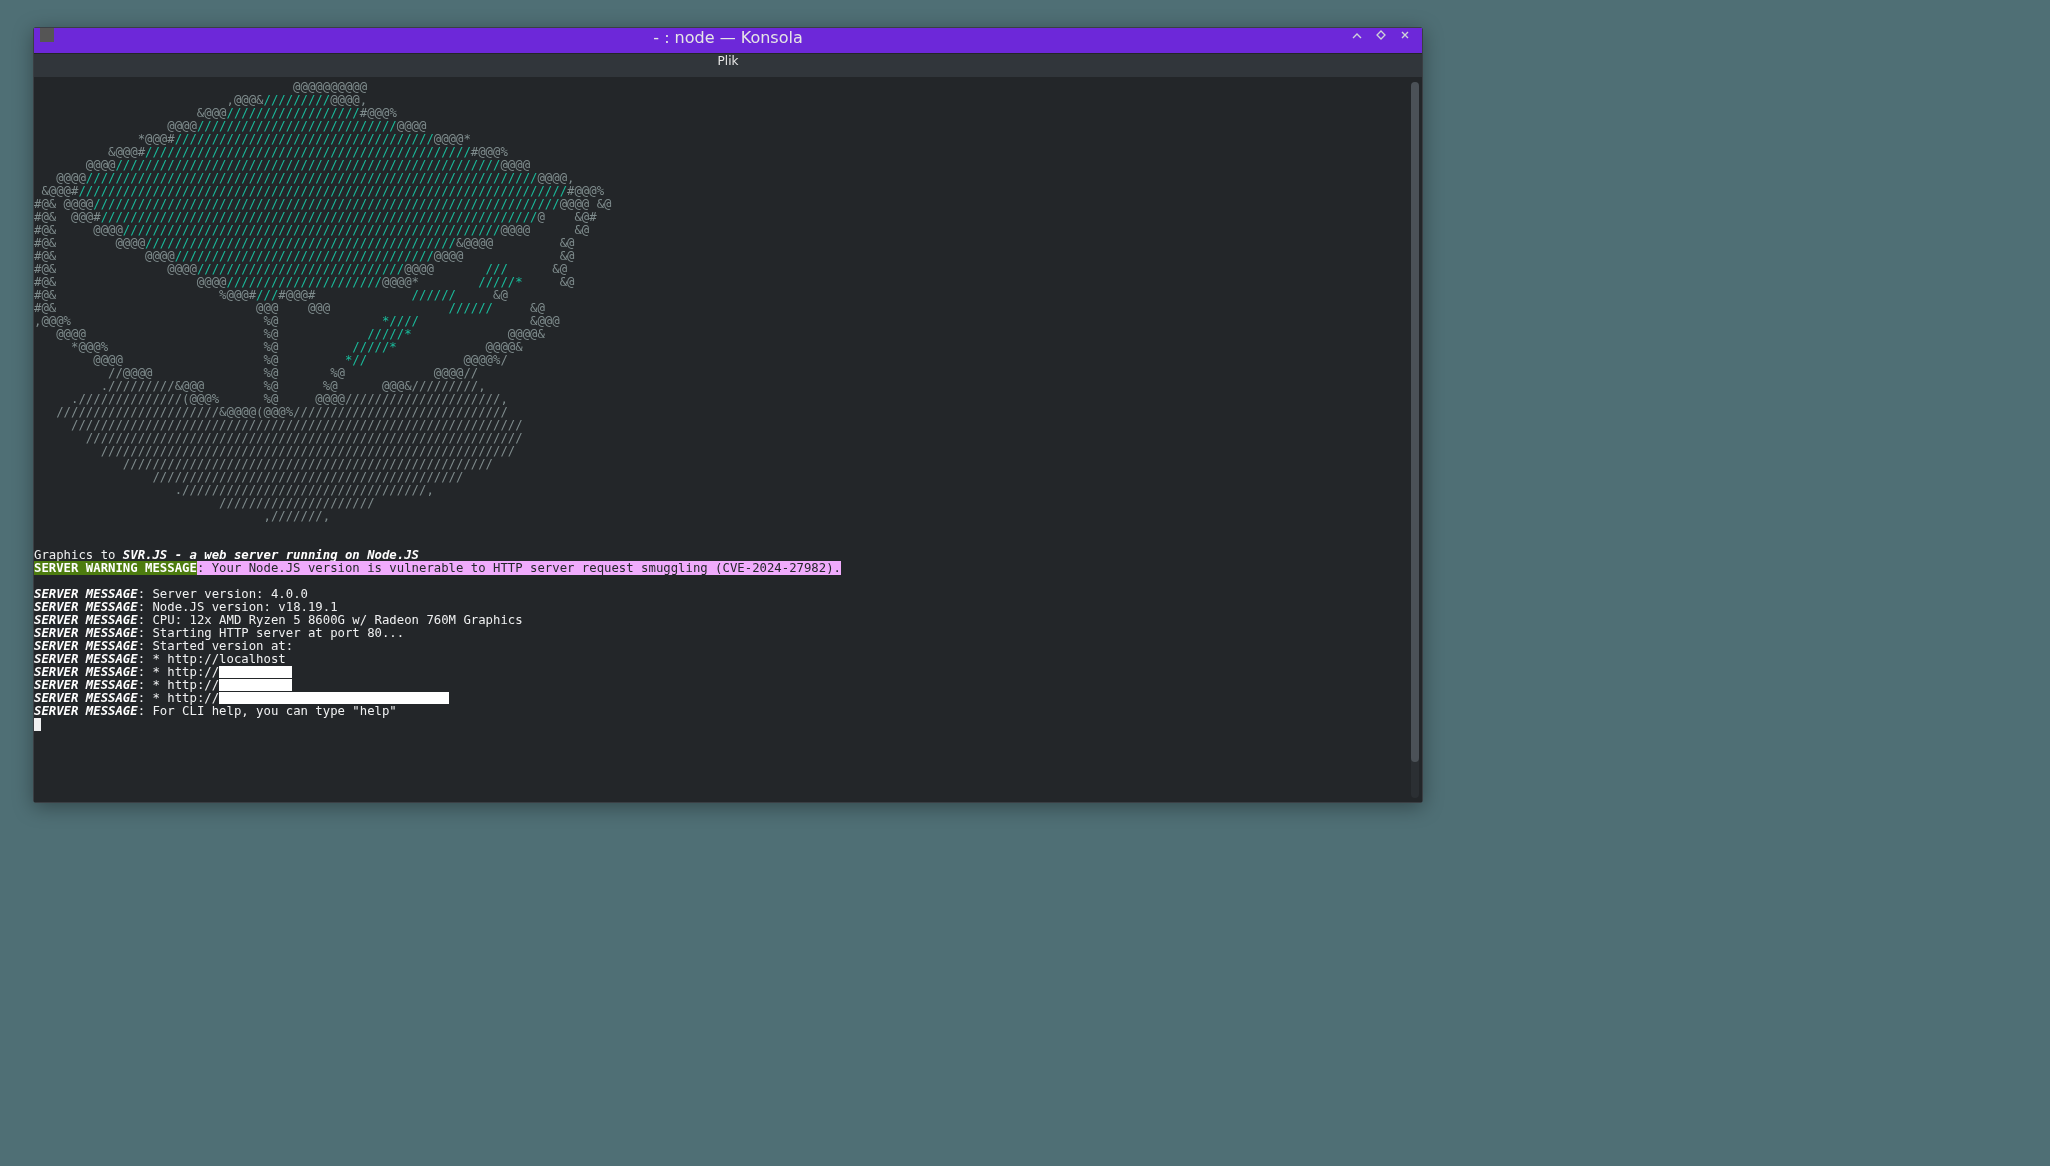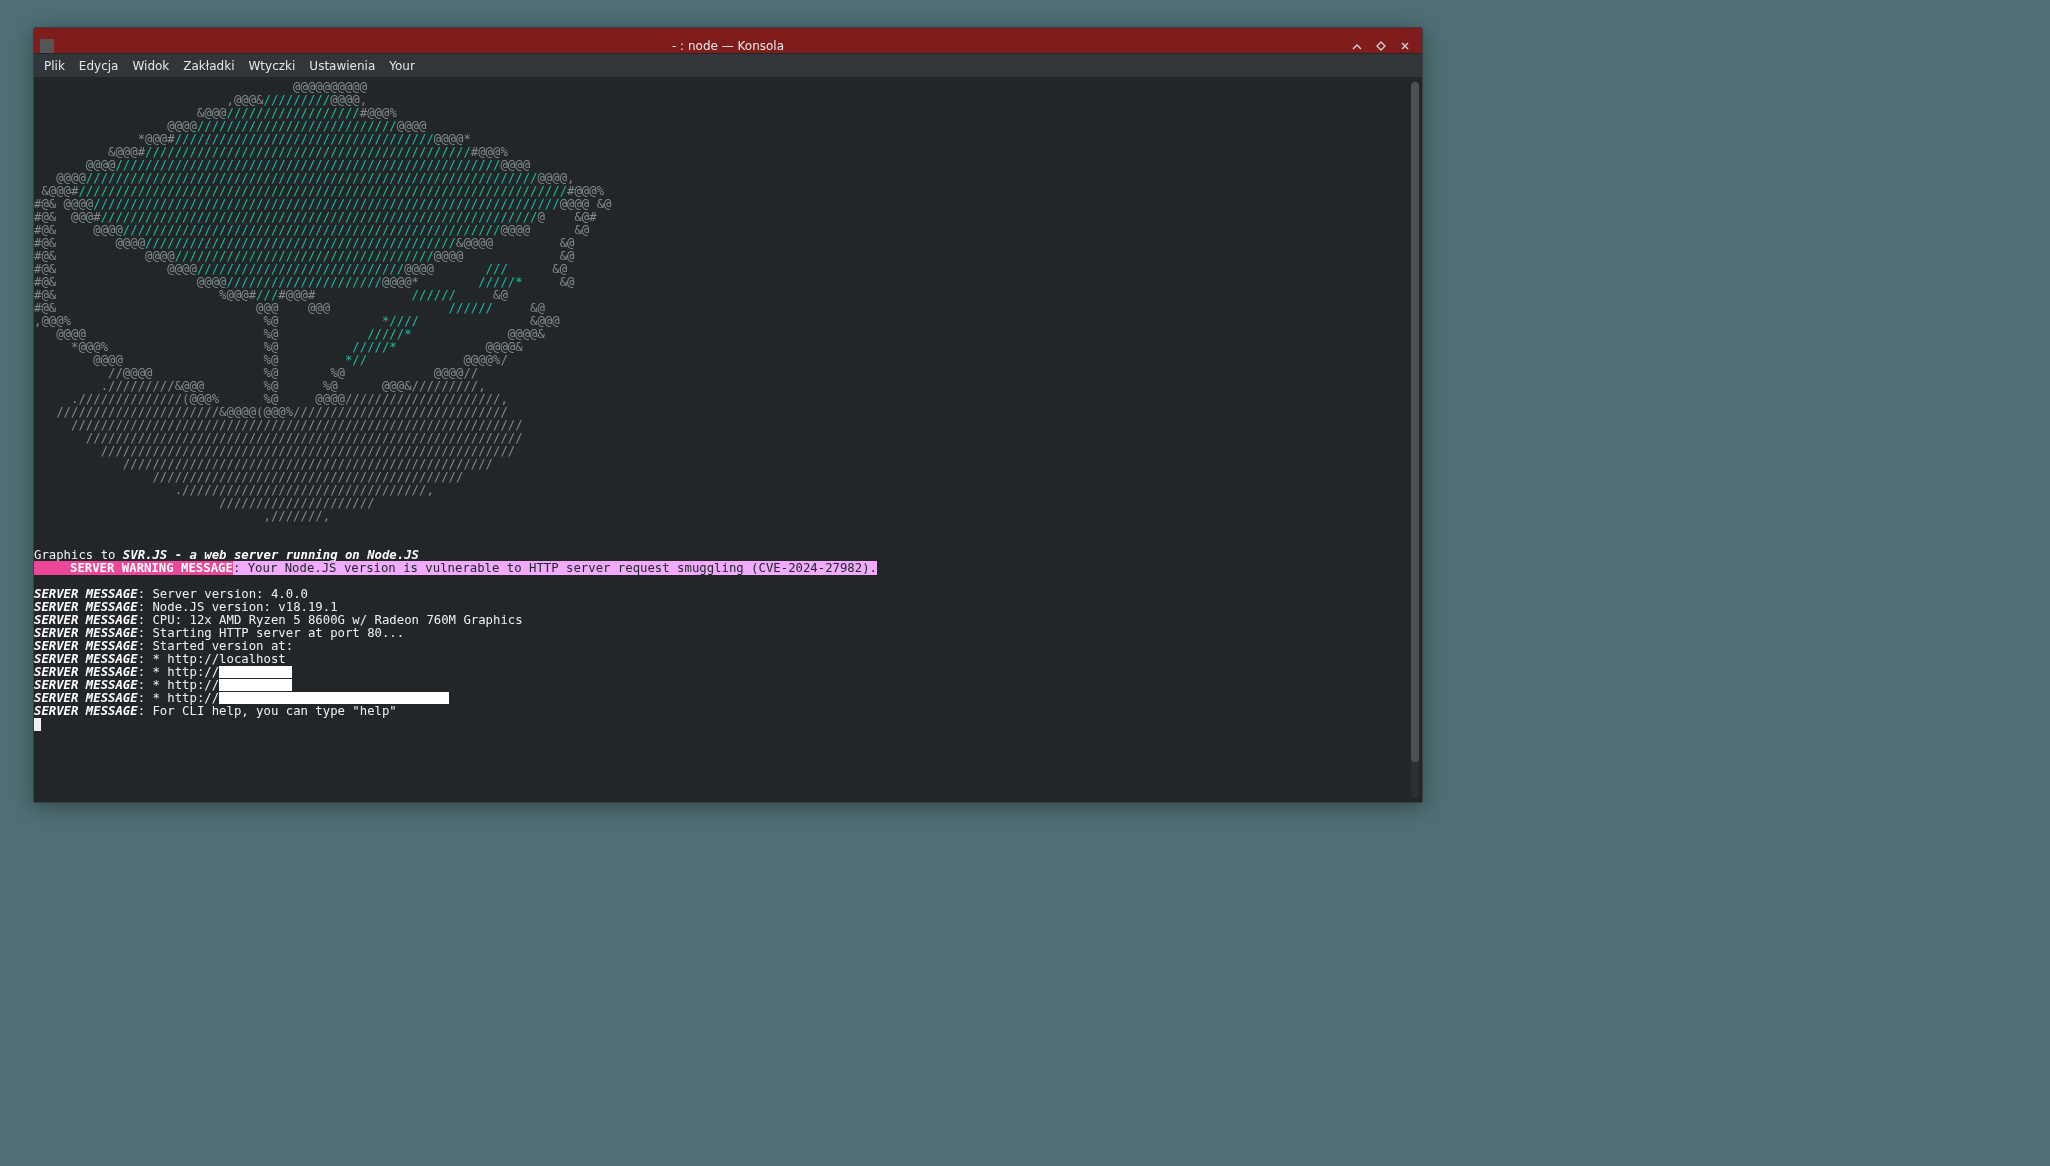--- a/index.html
+++ b/index.html
@@ -18,25 +18,25 @@
     height: 776px;
     background: #232629;
     border: 1px solid #3a3f44;
     border-radius: 3px;
     display: flex;
     flex-direction: column;
     box-shadow: 0 4px 20px rgba(0,0,0,.35);
   }
   .titlebar {
     height: 26px;
-    background: #7f1d1d;
-    display: flex;
-    align-items: flex-end;
+    background: #6d28d9;
+    display: flex;
+    align-items: flex-start;
     color: #e6e6e6;
-    font-size: 12px;
+    font-size: 16px;
     position: relative;
     border-bottom: 1px solid #232629;
   }
   .titlebar .app-icon {
     width: 14px; height: 14px;
     margin: 0 6px;
     background: #555;
     display: inline-block;
   }
   .titlebar .title {
@@ -63,20 +63,21 @@
   .menubar {
     height: 24px;
     background: #31363b;
     display: flex;
     align-items: center;
     gap: 14px;
     padding: 0 10px;
     color: #e6e6e6;
     font-size: 12px;
     border-bottom: 1px solid #232629;
+    flex-direction: column;
   }
   .menubar span { cursor: pointer; }
   .term-area {
     flex: 1;
     background: #232629;
     position: relative;
     overflow: hidden;
   }
   .term {
     position: absolute;
@@ -101,21 +102,21 @@
     position: absolute;
     left: 0; right: 0;
     top: 0;
     height: 95%;
     background: #4b5157;
     border-radius: 4px;
   }
   .g  { color: #1abc9c; }  
   .gr { color: #7f8c8d; } 
   .b  { font-weight: bold; color: #ffffff; font-style: italic; }
-  .warn-lbl { background: #ec4899; color: #ffffff; font-weight: bold; padding-left: 36px; }
+  .warn-lbl { background: #4d7c0f; color: #ffffff; font-weight: bold; }
   .warn-txt { background: #f0abfc; color: #232629; }
   .redact {
     display: inline-block;
     background: #ffffff;
     height: 12px;
     vertical-align: -2px;
   }
   .cursor {
     display: inline-block;
     width: 7px; height: 13px;

